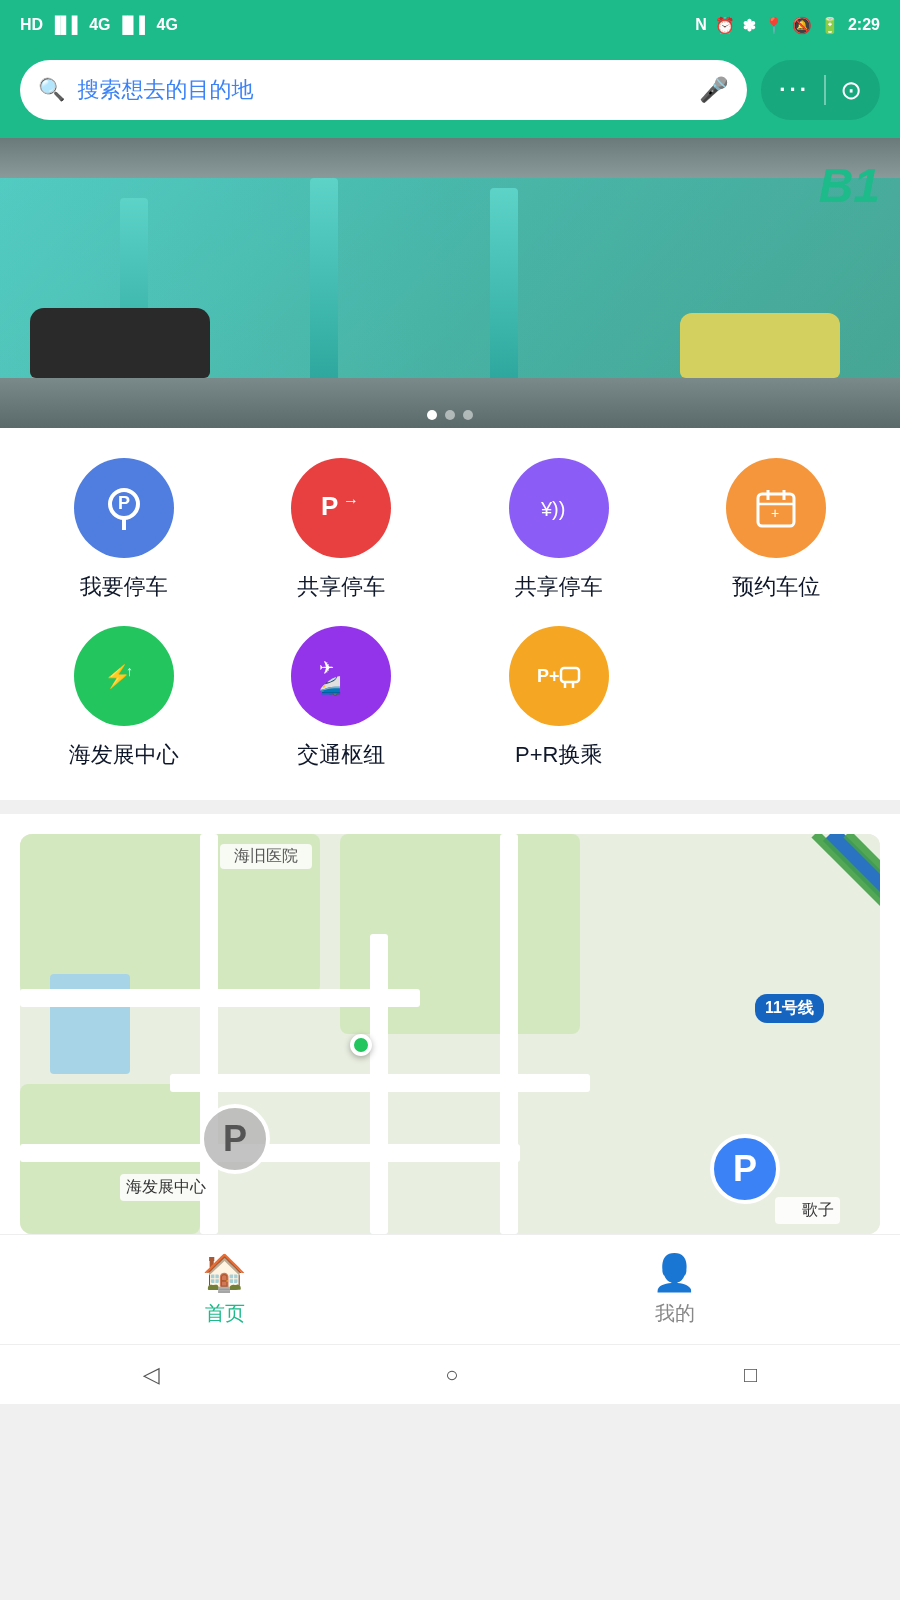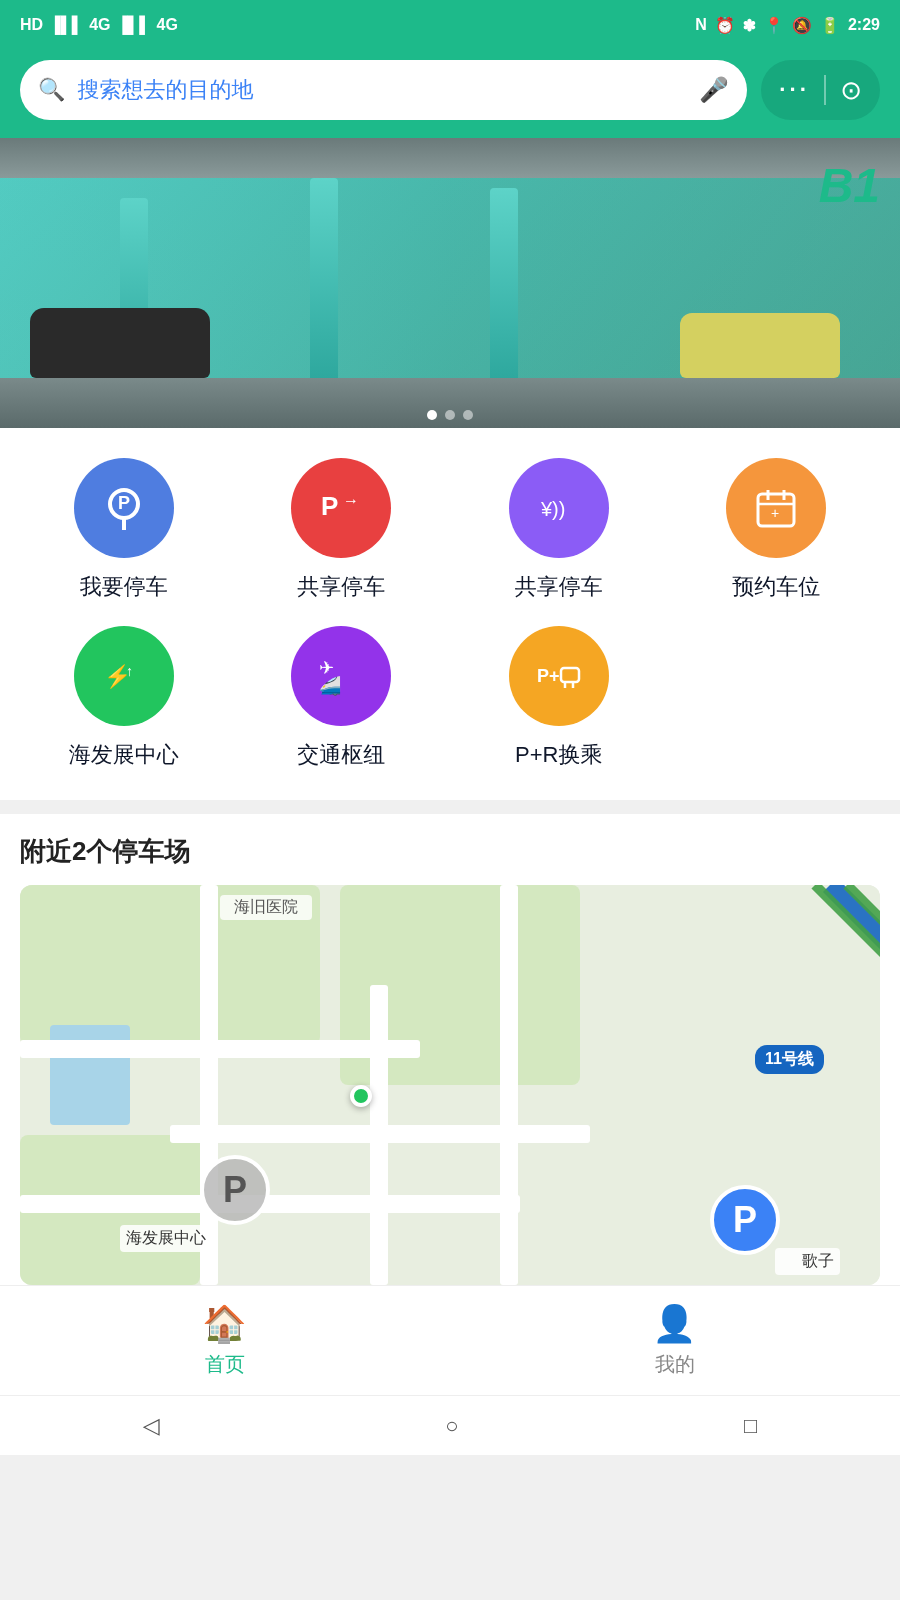--- a/index.html
+++ b/index.html
@@ -470,21 +470,20 @@
         </svg>
       </div>
       <span class="feature-label">P+R换乘</span>
     </div>
 
 
   </div>
 </div>
 
 <div class="nearby-section">
-  <div class="nearby-title">附近2个停车场</div>
 
   <div class="map-container">
     <div class="map-bg"></div>
 
     <div class="map-green-area" style="left:0;top:0;width:300px;height:160px;"></div>
     <div class="map-green-area" style="left:320px;top:0;width:240px;height:200px;"></div>
     <div class="map-green-area" style="left:0;top:250px;width:180px;height:150px;"></div>
 
     <div class="map-blue-area" style="left:30px;top:140px;width:80px;height:100px;"></div>
 

